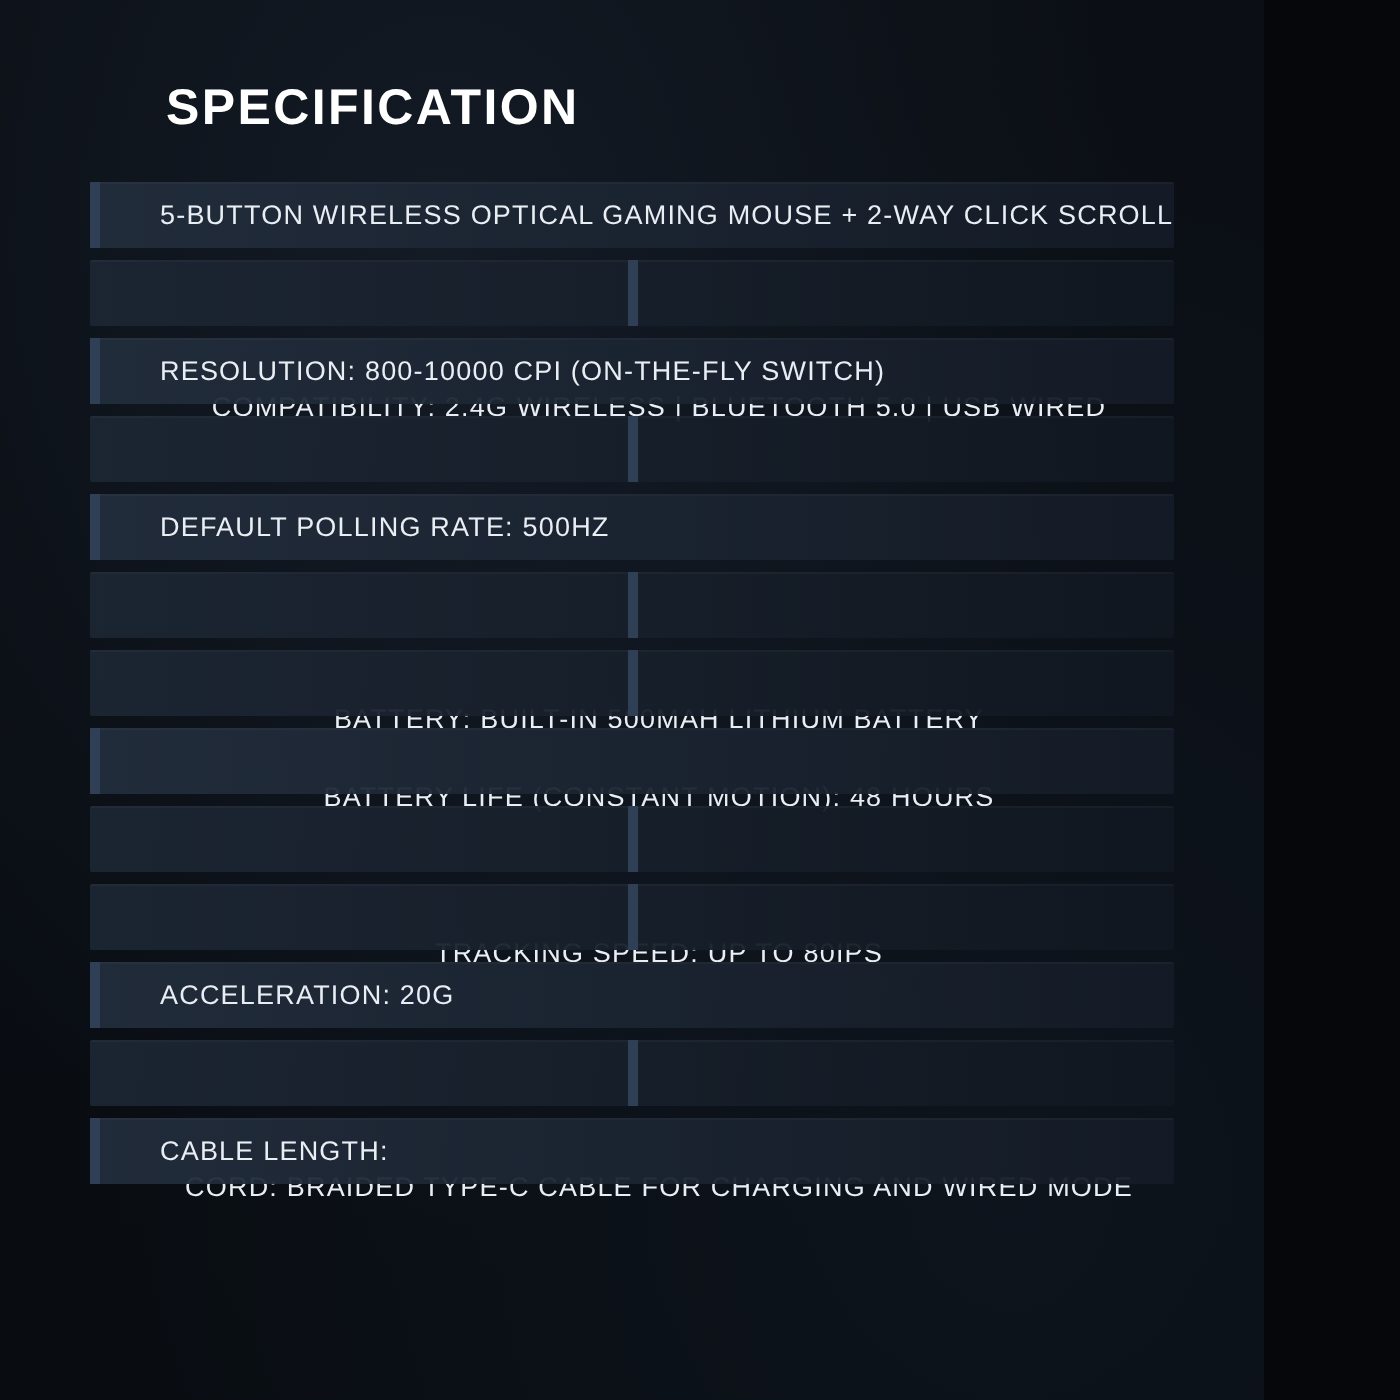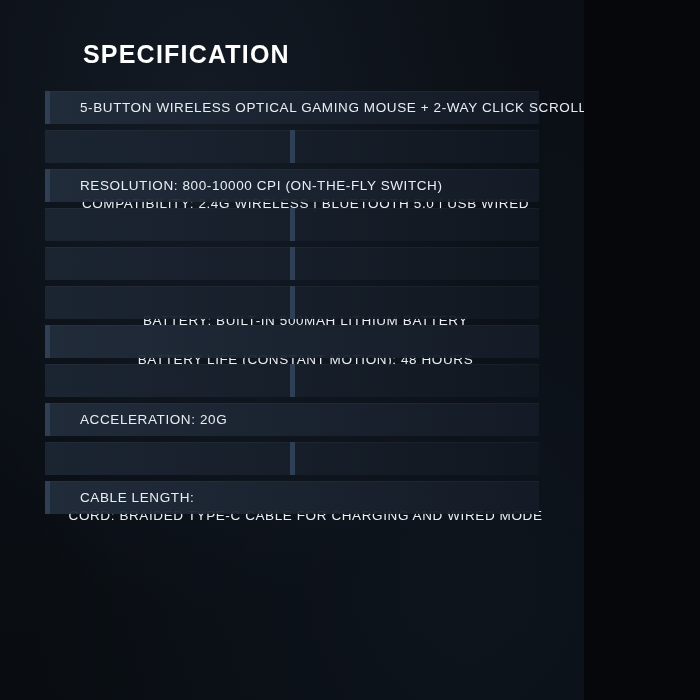--- a/index.html
+++ b/index.html
@@ -8,21 +8,21 @@
     background: #05070a;
   }
   body {
     width: 700px;
     height: 700px;
     overflow: hidden;
     font-family: "Liberation Sans", sans-serif;
   }
   .page {
     position: relative;
-    width: 584px;
+    width: 632px;
     height: 700px;
     background:
       linear-gradient(180deg, #0b0f15 0%, #0a0e14 45%, #090d12 100%);
     box-sizing: border-box;
     overflow: hidden;
   }
   
   .page::before {
     content: "";
     position: absolute;
@@ -109,39 +109,49 @@
         <span class="bar"></span>
         <span class="gap"></span>
         <span class="spec-text">RESOLUTION: 800-10000 CPI (ON-THE-FLY SWITCH)</span>
       </div>
 
       <div class="spec-row alt">
         <span class="bar"></span>
         <span class="gap"></span>
       </div>
 
+      <div class="spec-row">
+        <span class="bar"></span>
+        <span class="gap"></span>
+        <span class="spec-text">DEFAULT POLLING RATE: 500HZ</span>
+      </div>
 
       <div class="spec-row alt">
         <span class="bar"></span>
         <span class="gap"></span>
         <span class="spec-text">BATTERY: BUILT-IN 500MAH LITHIUM BATTERY</span>
       </div>
 
 
       <div class="spec-row alt">
         <span class="bar"></span>
         <span class="gap"></span>
         <span class="spec-text">BATTERY LIFE (CONSTANT MOTION): 48 HOURS</span>
       </div>
 
       <div class="spec-row">
         <span class="bar"></span>
         <span class="gap"></span>
       </div>
 
+      <div class="spec-row alt">
+        <span class="bar"></span>
+        <span class="gap"></span>
+        <span class="spec-text">TRACKING SPEED: UP TO 80IPS</span>
+      </div>
 
 
       <div class="spec-row alt">
         <span class="bar"></span>
         <span class="gap"></span>
       </div>
 
       <div class="spec-row">
         <span class="bar"></span>
         <span class="gap"></span>

